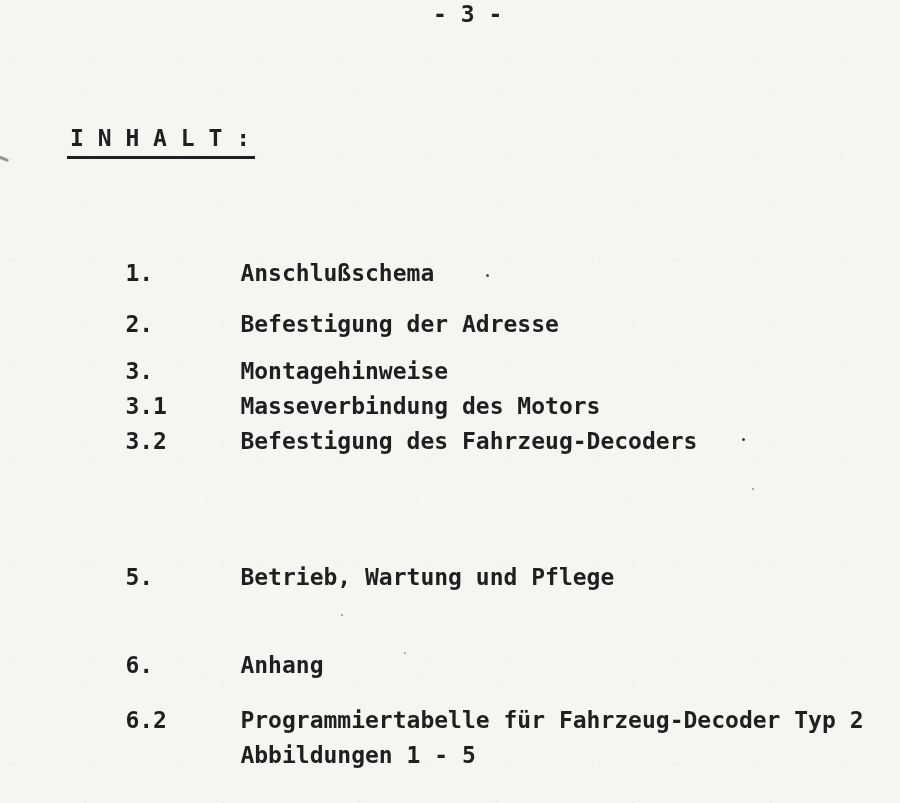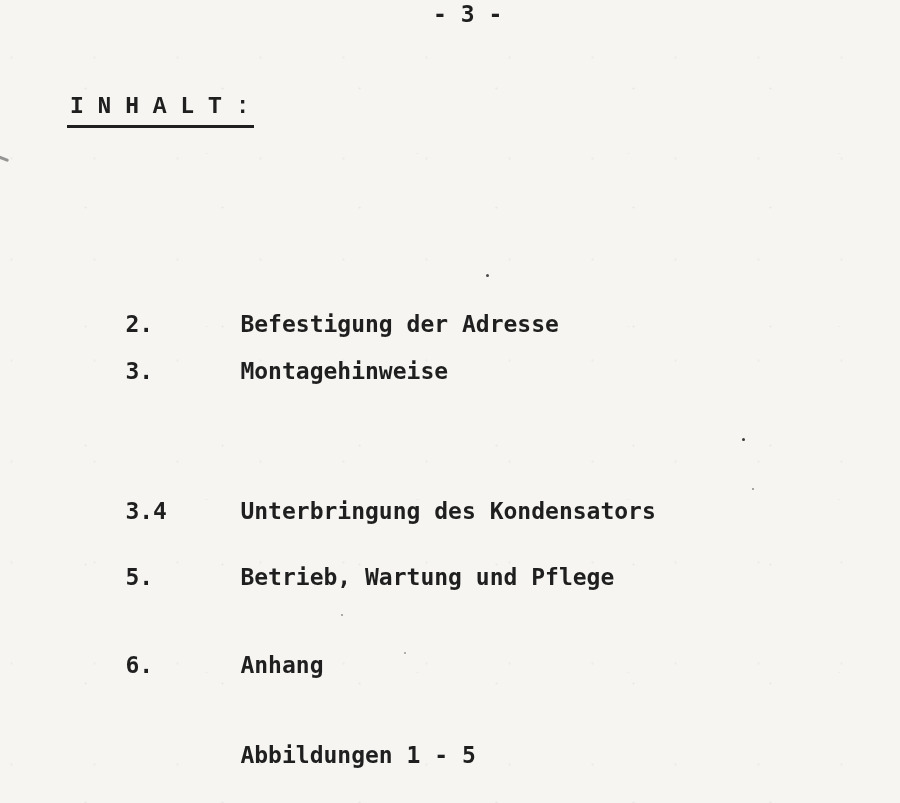--- a/index.html
+++ b/index.html
@@ -25,26 +25,25 @@
     font-size: 23px;
     line-height: 1;
   }
   .abs { position: absolute; }
   #page-number {
     top: 3px;
     left: 433px;
     white-space: pre;
   }
   #heading {
-    top: 96px;
+    top: 127px;
     left: 67px;
     padding: 0 5px 6px 3px;
     border-bottom: 3px solid var(--ink, #1f1f1f);
     white-space: pre;
-    font-family: Liberation Mono, monospace;
   }
   .toc-row {
     left: 70px;
     white-space: pre;
   }
   .toc-num {
     display: inline-block;
     width: 115px;
   }
   .speck {
@@ -64,34 +63,43 @@
 </style>
 </head>
 <body>
 
 <div id="page">
 
   <div id="page-number" class="abs">- 3 -</div>
 
   <div id="heading" class="abs">I N H A L T :</div>
 
+  <div class="abs toc-row" style="top:239px">
+    <span class="toc-num">1.</span><span>Anschlußschema</span>
+  </div>
   <div class="abs toc-row" style="top:290px">
     <span class="toc-num">2.</span><span>Befestigung der Adresse</span>
   </div>
   <div class="abs toc-row" style="top:337px">
     <span class="toc-num">3.</span><span>Montagehinweise</span>
   </div>
-  <div class="abs toc-row" style="top:477px">
-    <span class="toc-num">3.4</span><span>Unterbringung des Kondensators</span>
+  <div class="abs toc-row" style="top:372px">
+    <span class="toc-num">3.1</span><span>Masseverbindung des Motors</span>
+  </div>
+  <div class="abs toc-row" style="top:407px">
+    <span class="toc-num">3.2</span><span>Befestigung des Fahrzeug-Decoders</span>
   </div>
   <div class="abs toc-row" style="top:543px">
     <span class="toc-num">5.</span><span>Betrieb, Wartung und Pflege</span>
   </div>
   <div class="abs toc-row" style="top:631px">
     <span class="toc-num">6.</span><span>Anhang</span>
+  </div>
+  <div class="abs toc-row" style="top:686px">
+    <span class="toc-num">6.2</span><span>Programmiertabelle für Fahrzeug-Decoder Typ 2</span>
   </div>
   <div class="abs toc-row" style="top:721px">
     <span class="toc-num"></span><span>Abbildungen 1 - 5</span>
   </div>
 
   <div id="edge-mark"></div>
   <div class="speck" style="left:486px;top:274px;width:3px;height:3px;background:#4a4a4a"></div>
   <div class="speck" style="left:742px;top:438px;width:3px;height:3px;background:#3a3a3a"></div>
   <div class="speck" style="left:752px;top:488px;width:2px;height:2px;background:#8a8a8a"></div>
   <div class="speck" style="left:341px;top:614px;width:2px;height:2px;background:#909090"></div>

